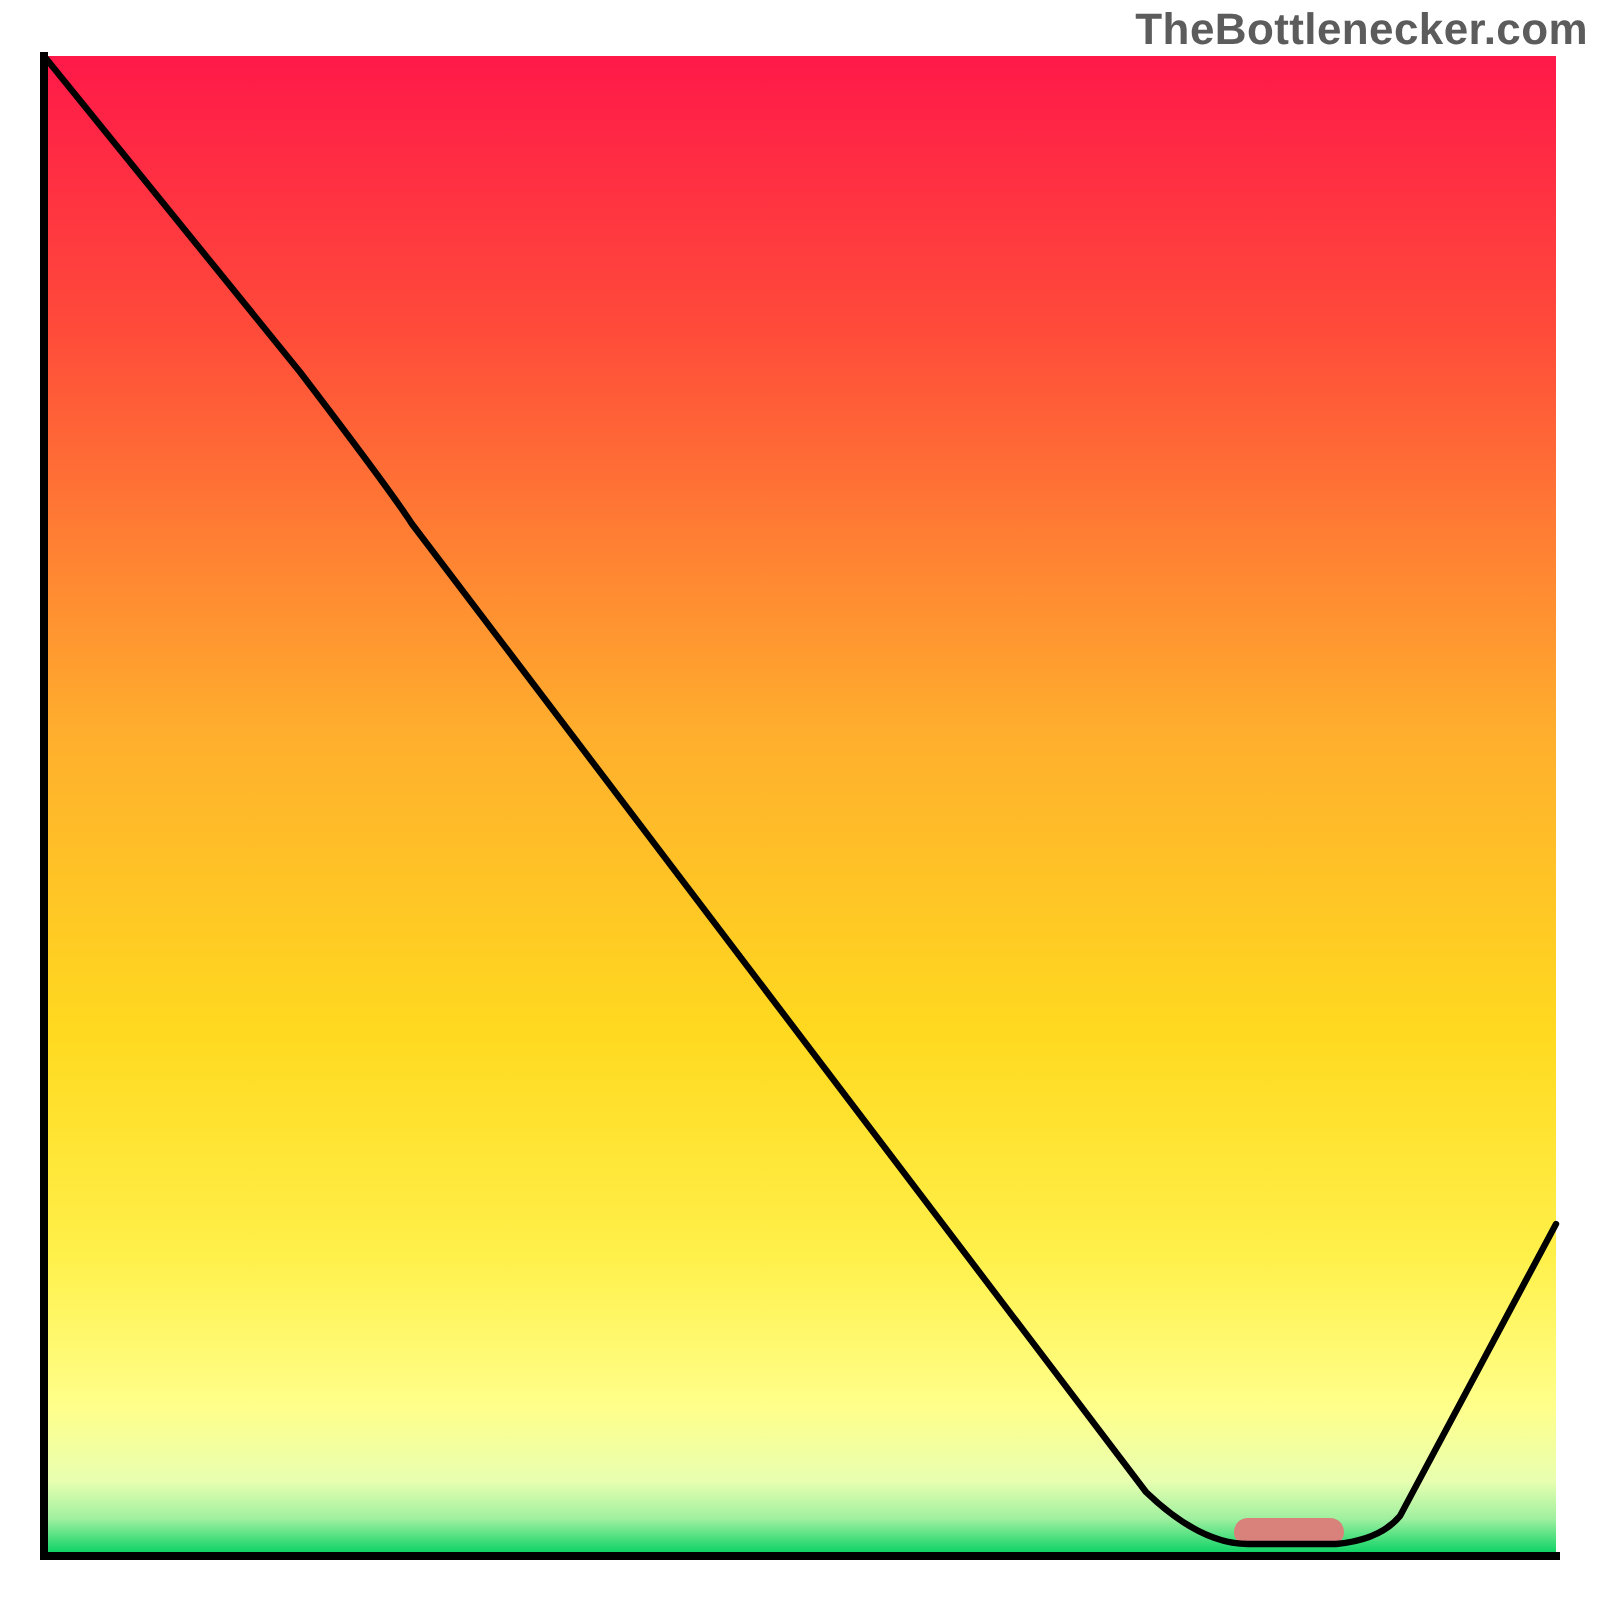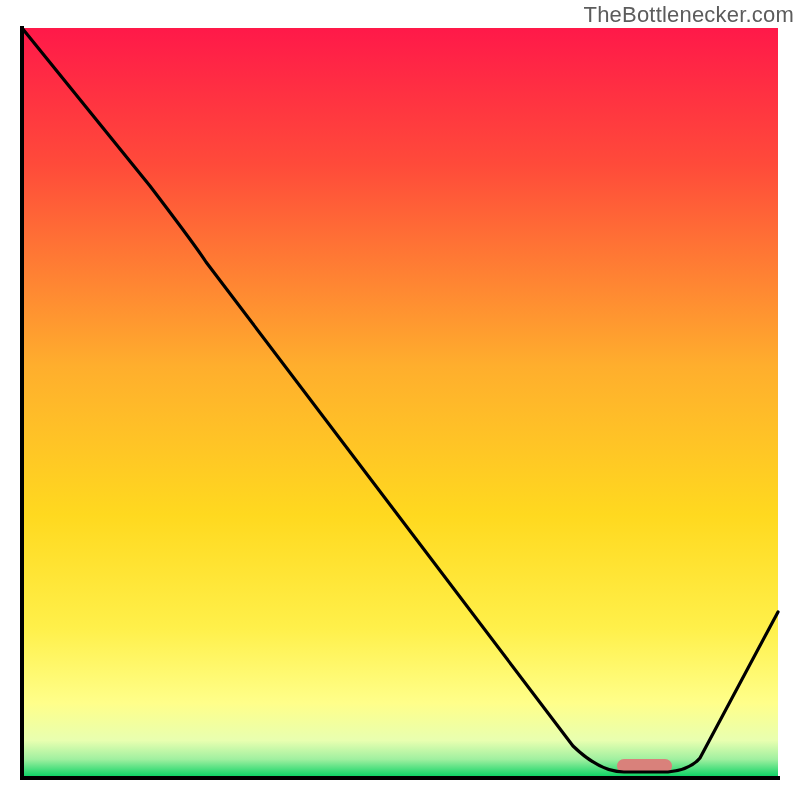--- a/index.html
+++ b/index.html
@@ -14,21 +14,21 @@
   .chart-wrap {
     position: relative;
     width: 800px;
     height: 800px;
   }
   .attribution {
     position: absolute;
     top: 2px;
     right: 6px;
     font-size: 22px;
-    font-weight: normal;
+    font-weight: bold;
     color: #5c5c5c;
     letter-spacing: 0.2px;
   }
   svg.plot {
     position: absolute;
     left: 0;
     top: 0;
     width: 800px;
     height: 800px;
   }

